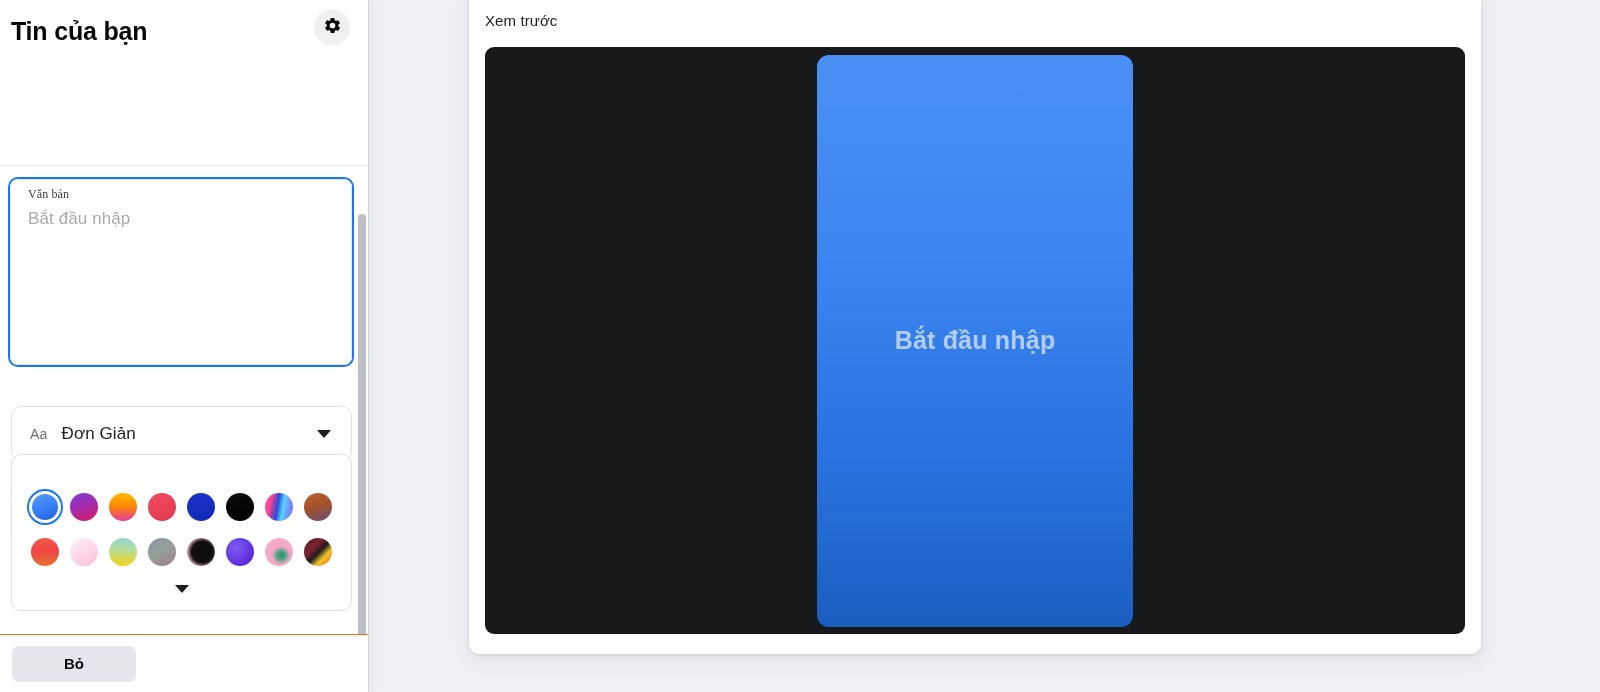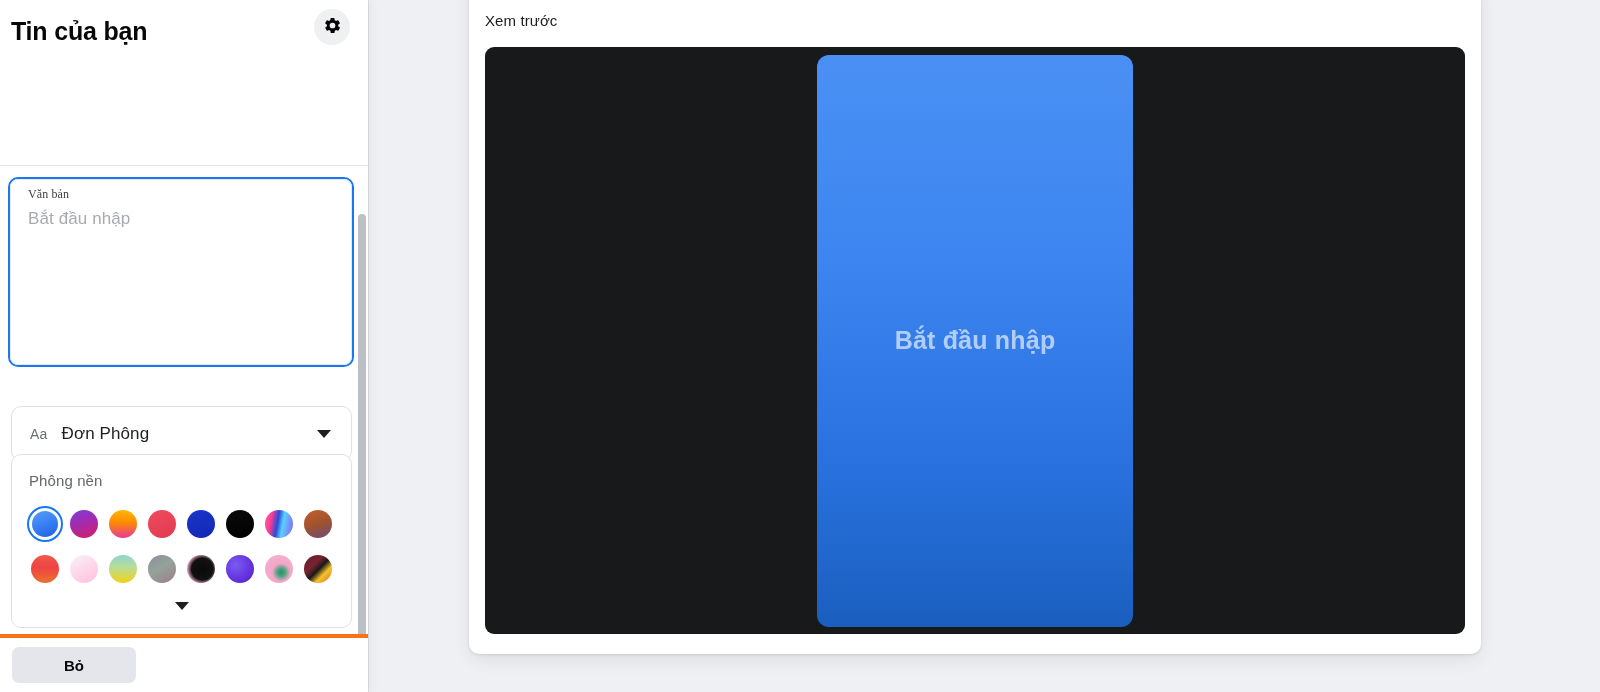--- a/index.html
+++ b/index.html
@@ -245,21 +245,21 @@
     height: 532px;
     background: #bcc0c4;
     border-radius: 4px;
     cursor: pointer;
   }
 
   
   .sidebar-footer {
     flex: 0 0 58px;
     height: 58px;
-    border-top: 4px solid #f97316;
+    border-top: 1px solid #f97316;
     display: flex;
     align-items: center;
     padding: 0 12px;
     gap: 12px;
     box-sizing: border-box;
     background: #fff;
   }
   .btn {
     height: 36px;
     border-radius: 7px;
@@ -370,26 +370,25 @@
 
       <div class="text-field">
         <div class="text-field-inner"></div>
         <div class="text-field-label">Văn bản</div>
         <div class="text-field-placeholder">Bắt đầu nhập</div>
         <textarea class="text-field-input" style="opacity: 0;" placeholder="Bắt đầu nhập"></textarea>
       </div>
 
       <div class="font-select">
         <span class="font-aa">Aa</span>
-        <span class="font-name">Đơn Phông</span>
+        <span class="font-name">Đơn Giản</span>
         <span class="font-caret"></span>
       </div>
 
       <div class="bg-card">
-        <div class="bg-card-title">Phông nền</div>
         <div class="swatch-grid" id="swatch-grid">
             <div class="swatch-wrap selected">
               <div class="swatch" style="background: linear-gradient(160deg, rgb(90, 156, 248) 0%, rgb(59, 130, 246) 45%, rgb(29, 98, 224) 100%);"></div>
             </div>
             <div class="swatch-wrap">
               <div class="swatch" style="background: linear-gradient(160deg, rgb(123, 63, 212) 0%, rgb(163, 43, 176) 45%, rgb(216, 27, 96) 100%);"></div>
             </div>
             <div class="swatch-wrap">
               <div class="swatch" style="background: linear-gradient(rgb(255, 183, 3) 0%, rgb(255, 138, 0) 45%, rgb(229, 57, 155) 100%);"></div>
             </div>

